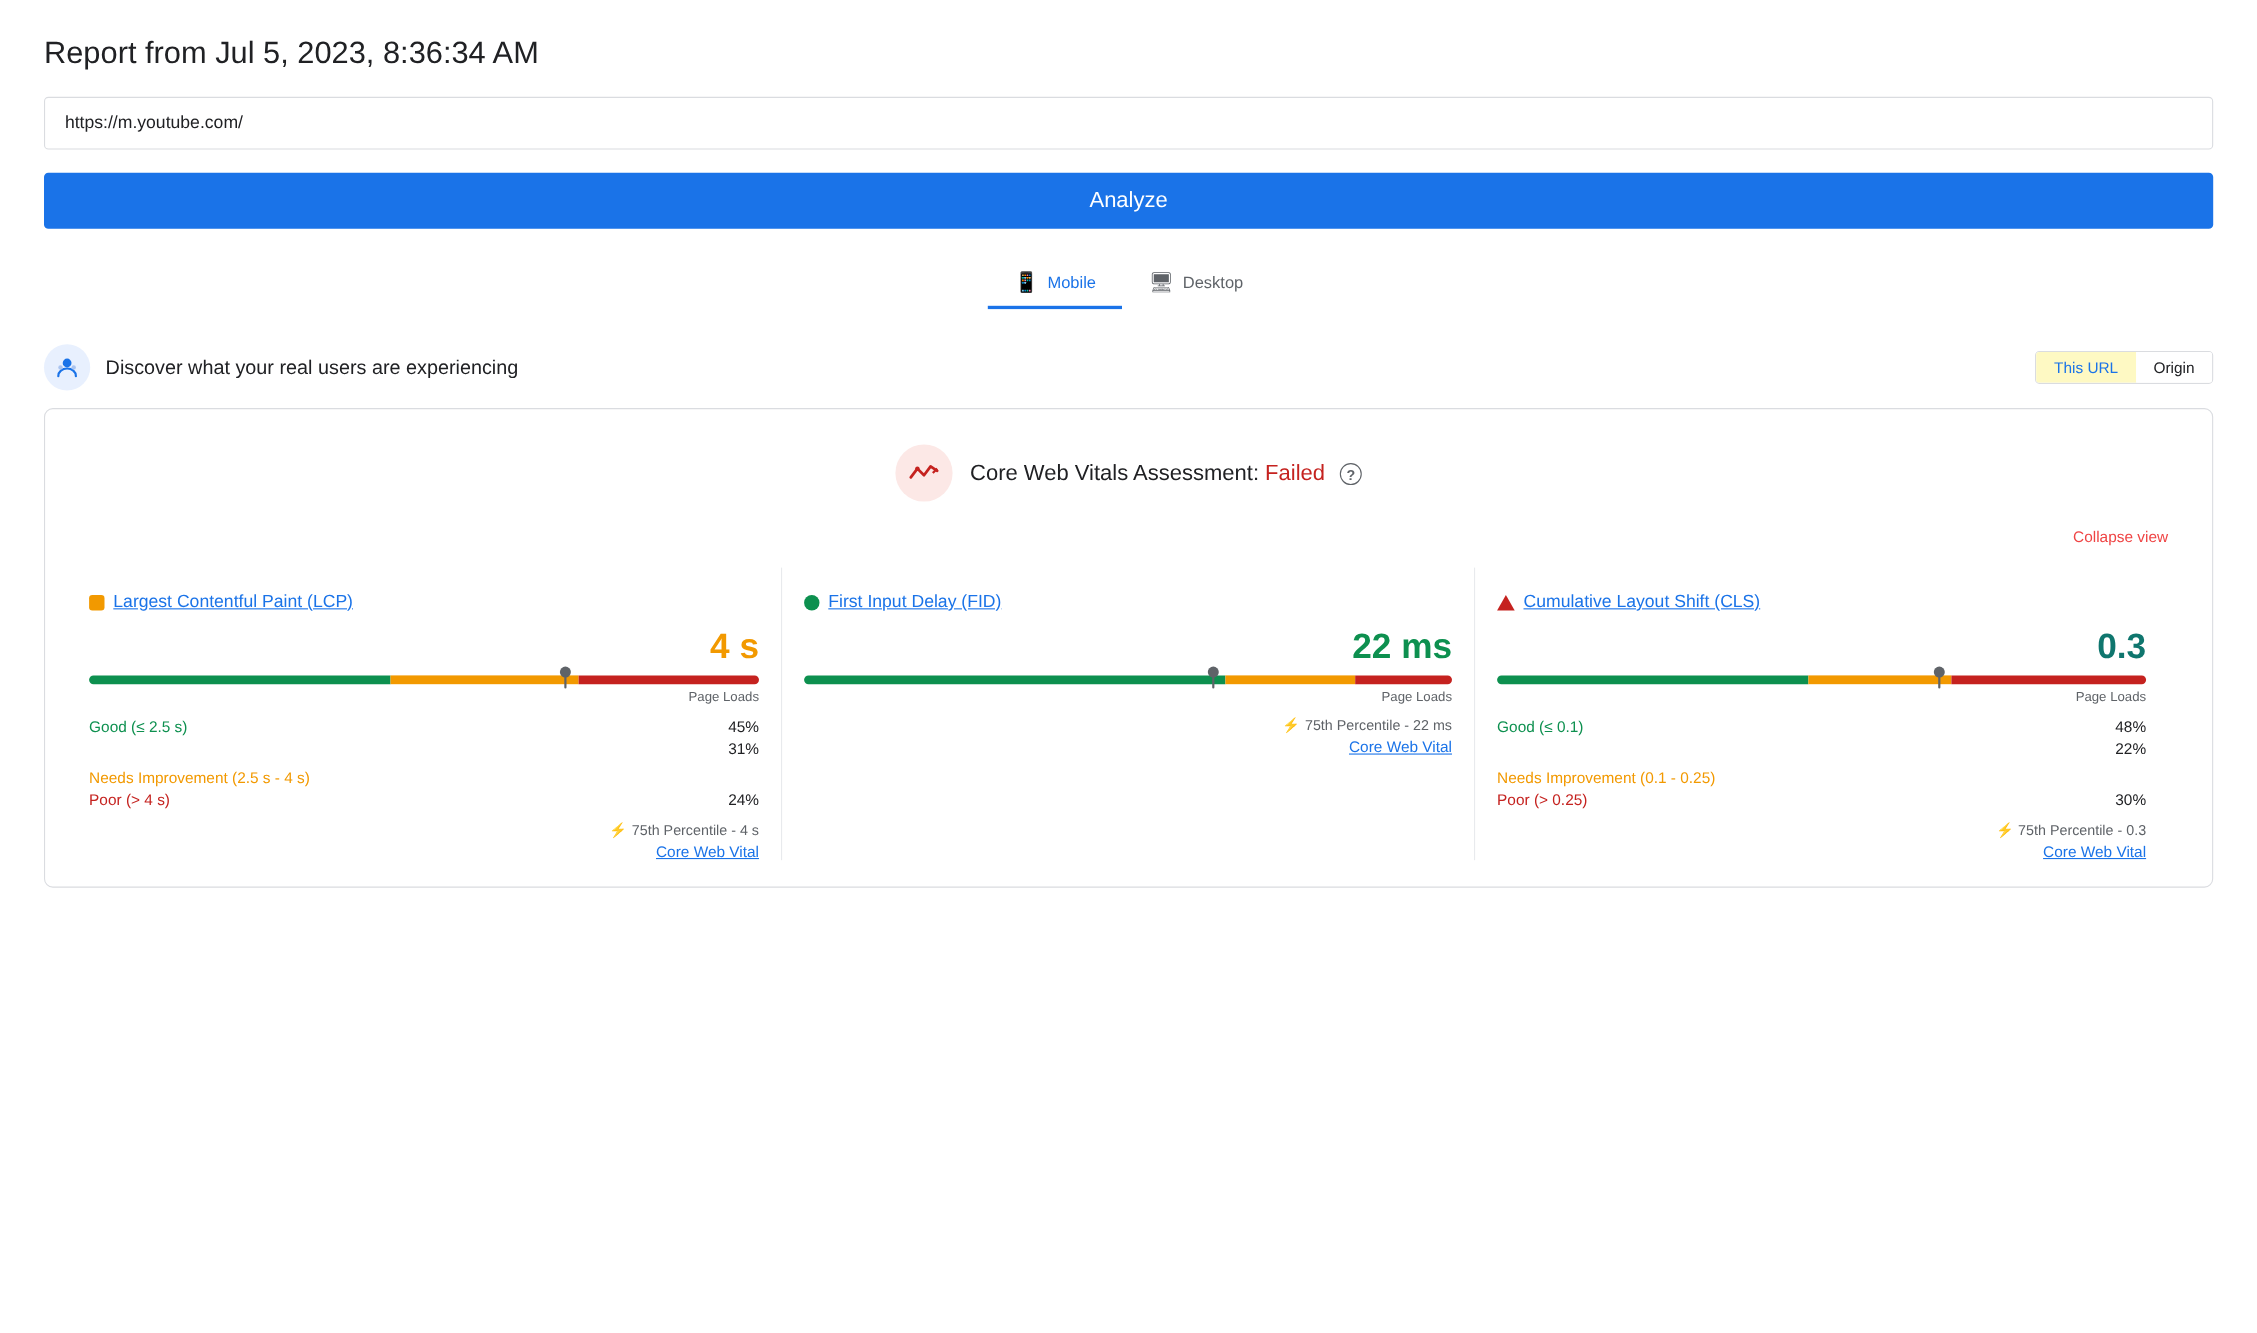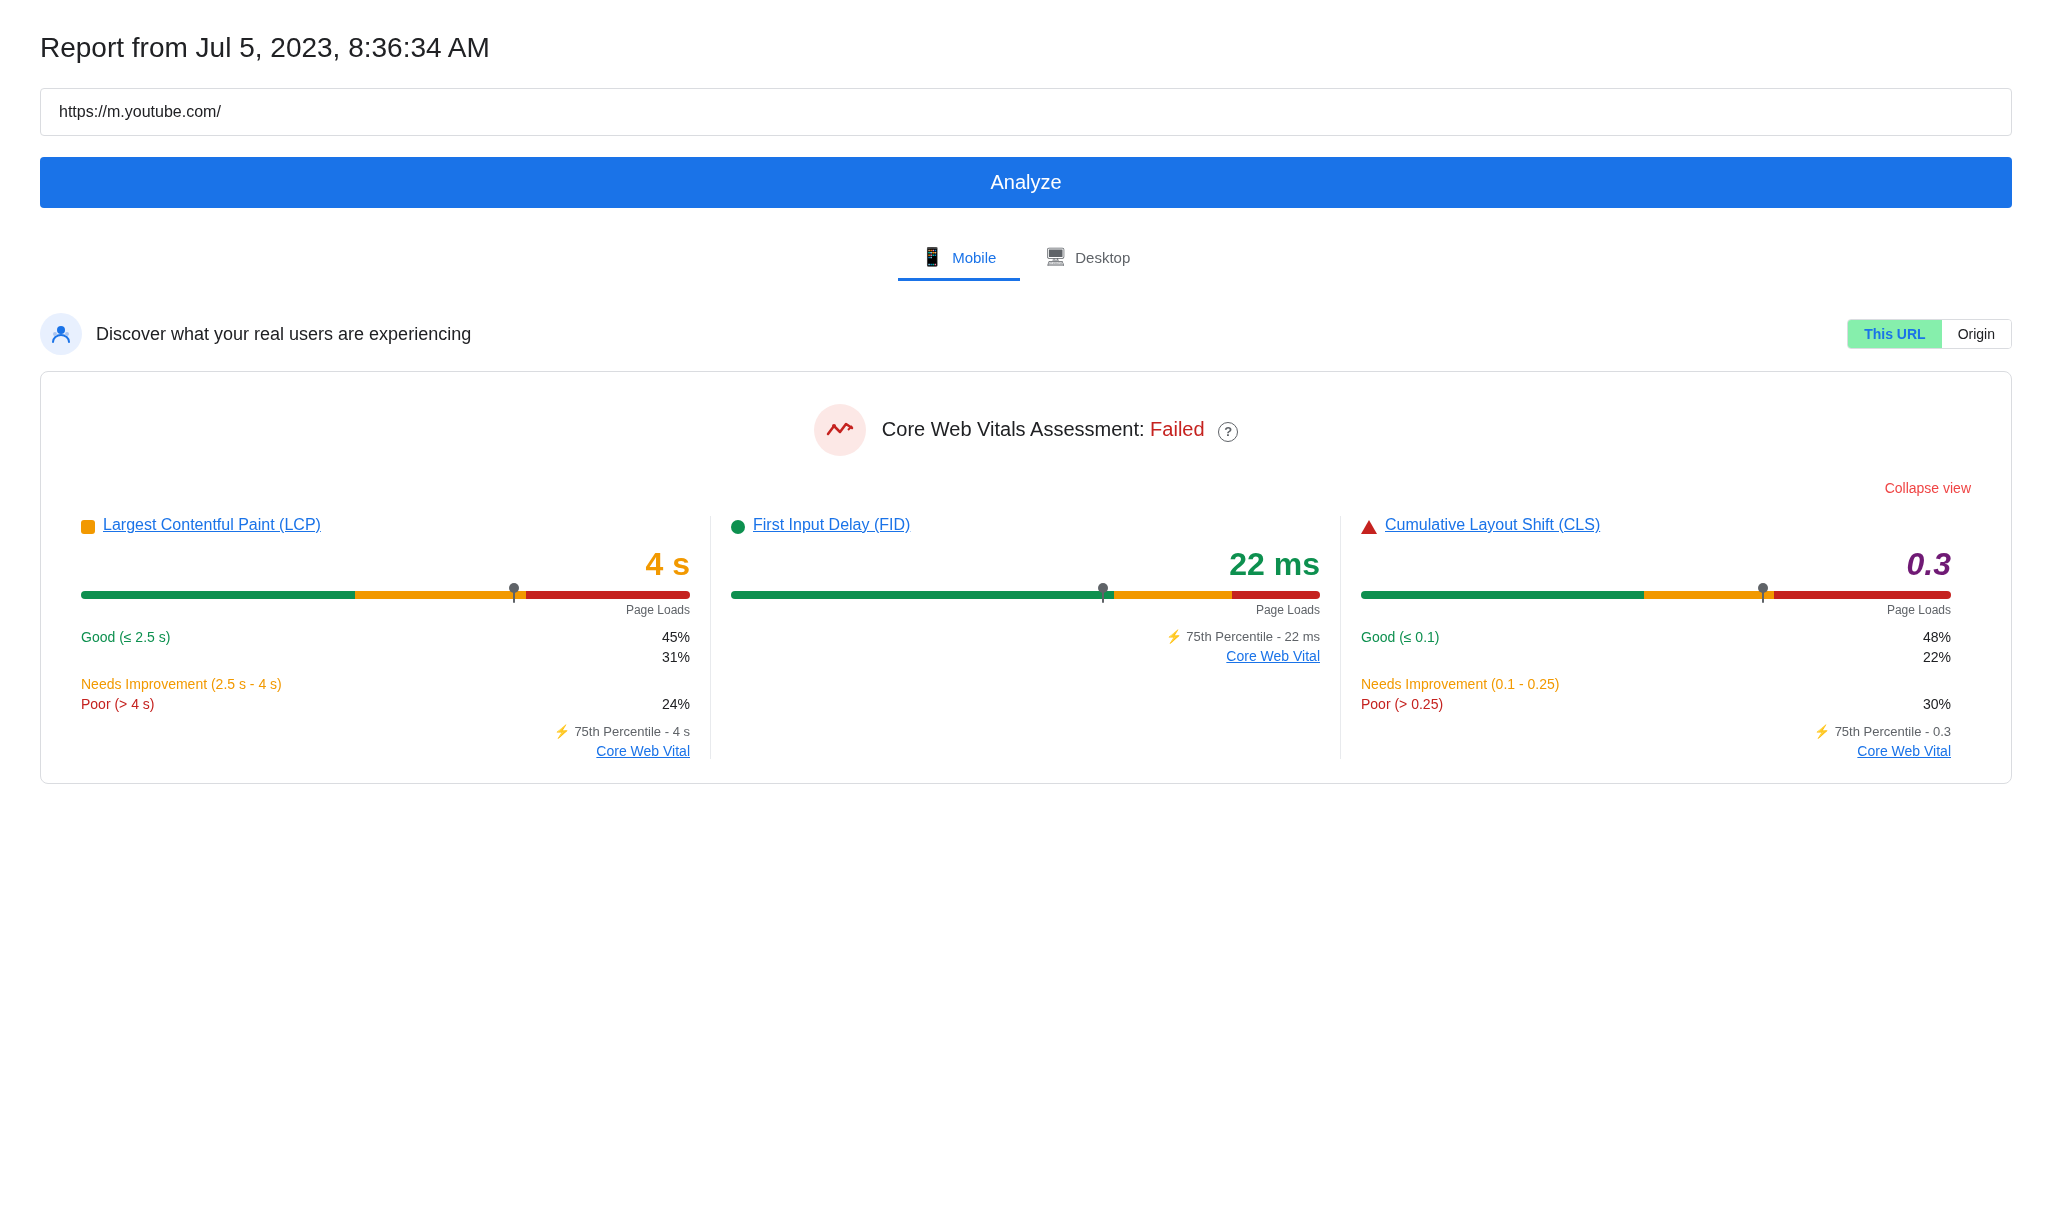--- a/index.html
+++ b/index.html
@@ -116,23 +116,23 @@
     .url-origin-btn {
       padding: 6px 16px;
       cursor: pointer;
       background: #fff;
       color: #202124;
       border: none;
       font-size: 14px;
     }
 
     .url-origin-btn.active {
-      background: #86efac;
+      background: #fef9c3;
       color: #1a73e8;
-      font-weight: 700;
+      font-weight: 400;
     }
 
     .card {
       border: 1px solid #dadce0;
       border-radius: 8px;
       padding: 32px 40px 24px;
     }
 
     .assessment-row {
       display: flex;
@@ -206,23 +206,24 @@
     .metric-col:first-child {
       padding-left: 0;
     }
 
     .metric-col:last-child {
       border-right: none;
     }
 
     .metric-title-row {
       display: flex;
-      align-items: flex-end;
+      align-items: center;
       gap: 8px;
       margin-bottom: 12px;
+      margin-top: 23px;
     }
 
     .metric-dot {
       width: 14px;
       height: 14px;
       border-radius: 50%;
       flex-shrink: 0;
     }
 
     .metric-dot.orange { background: #f29900; border-radius: 3px; }
@@ -247,21 +248,21 @@
 
     .metric-value {
       font-size: 32px;
       font-weight: 600;
       text-align: right;
       margin-bottom: 8px;
     }
 
     .metric-value.orange { color: #f29900; }
     .metric-value.green { color: #0d904f; }
-    .metric-value.red { color: #701a75; font-style: italic; }
+    .metric-value.red { color: #0f766e; }
 
     .bar-container {
       position: relative;
       height: 8px;
       border-radius: 4px;
       display: flex;
       margin-bottom: 4px;
       overflow: visible;
     }
 

